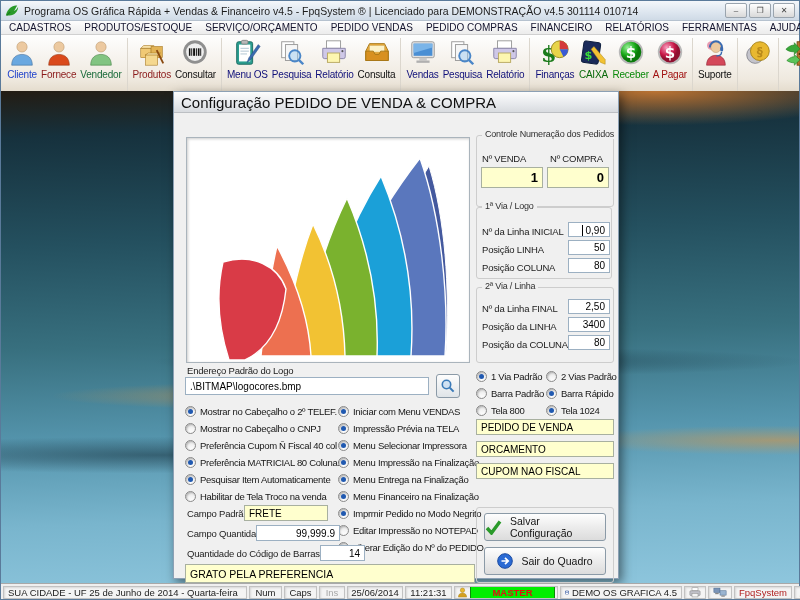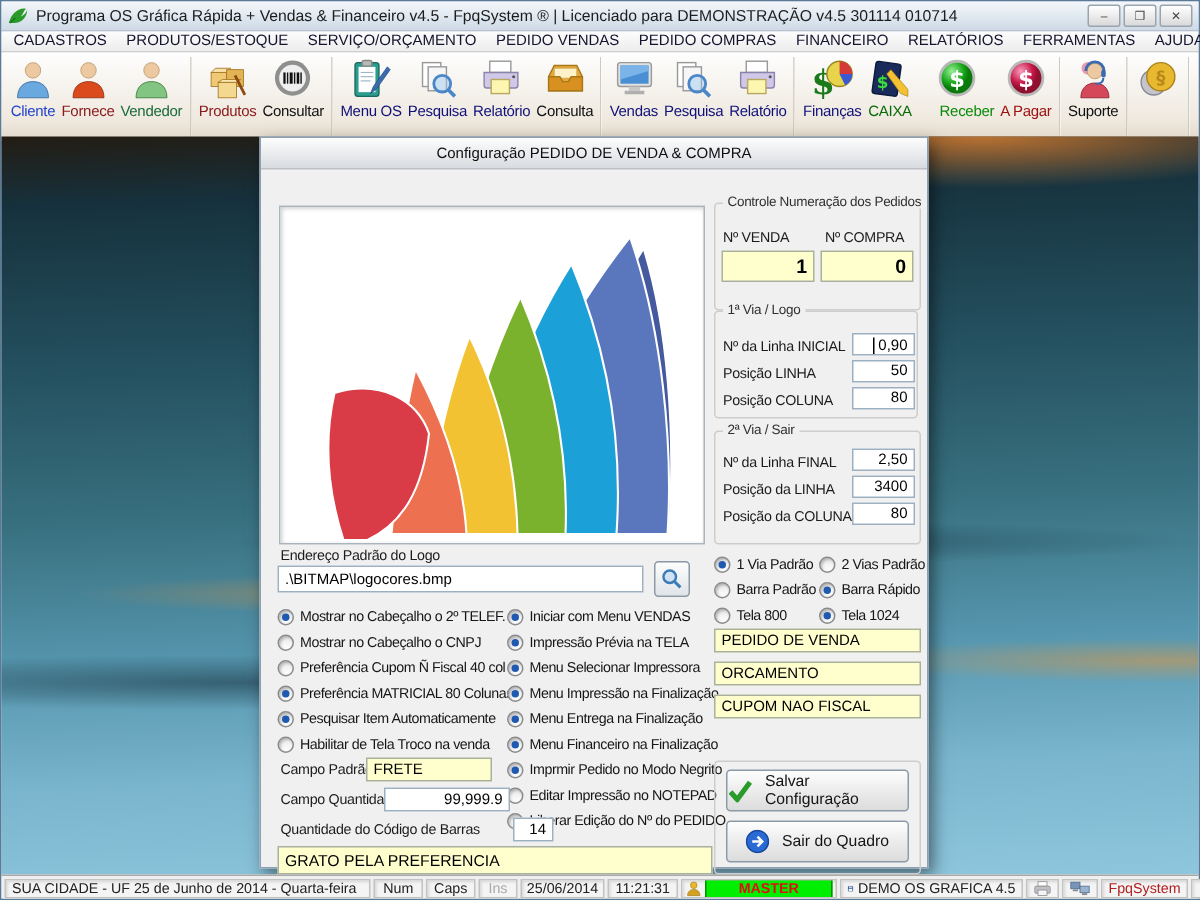--- a/index.html
+++ b/index.html
@@ -38,21 +38,21 @@
       radial-gradient(ellipse 35% 4% at 97% 71%,rgba(228,148,58,.5),transparent 75%),
       radial-gradient(ellipse 60% 5% at 20% 74%,rgba(8,26,36,.45),transparent 75%),
       radial-gradient(ellipse 55% 4% at 60% 55%,rgba(8,26,36,.35),transparent 75%),
       linear-gradient(178deg,#231c13 0%,#16313d 9%,#24505f 30%,#38707f 50%,#5595ad 68%,#79b5cd 84%,#8ec6dd 100%);}
 
   
   #dialog{position:absolute;left:172px;top:0px;width:444px;height:486px;
     background:#f0f0f0;border:1px solid #8ca0b4;box-shadow:3px 4px 10px rgba(0,0,0,.5);}
   #dlg-titlebar{height:20px;background:linear-gradient(#fdfdfd,#e9ebee 55%,#d8dbdf);
     border-bottom:1px solid #bcbfc3;display:flex;align-items:center;padding:0 7px;
-    font-size:10px;color:#101010;justify-content:center;}
+    font-size:15px;color:#101010;}
   #dlg-body{position:absolute;left:0;top:21px;right:0;bottom:0;}
 
   .lbl{position:absolute;font-size:9.5px;color:#1c1c1c;white-space:nowrap;letter-spacing:-0.2px;}
   .field{position:absolute;background:#fff;border:1px solid #9cb0c2;font-size:10px;color:#000;
     display:flex;align-items:center;padding:0 4px;box-sizing:border-box;white-space:nowrap;}
   .field.yellow{background:#ffffce;border-color:#a8b0a0;}
   .field.right{justify-content:flex-end;}
   .field.bold{font-weight:bold;font-size:13px;}
   .caret{display:inline-block;width:1px;height:11px;background:#000;margin-right:3px;}
 
@@ -264,21 +264,21 @@
         <defs>
             <radialGradient id="gr-rec" cx="35%" cy="30%">
               <stop offset="0%" stop-color="#9af09a"></stop>
               <stop offset="70%" stop-color="#18a818"></stop>
               <stop offset="100%" stop-color="#0a7a0a"></stop>
             </radialGradient>
           </defs>
         <circle cx="16" cy="15" r="12" fill="url(#gr-rec)" stroke="#b8b8b8" stroke-width="2"></circle>
         <text x="16" y="21" text-anchor="middle" font-size="16" font-weight="bold" fill="#fff" font-family="DejaVu Sans,sans-serif">$</text>
       </svg>
-      <span class="tlabel" style="color: rgb(10, 138, 10); margin-left: 14px;">Receber</span>
+      <span class="tlabel" style="color: rgb(10, 138, 10);">Receber</span>
     </div>
     <div class="titem">
       <svg viewBox="0 0 32 32">
         <defs>
             <radialGradient id="gr-pag" cx="35%" cy="30%">
               <stop offset="0%" stop-color="#f8a0c0"></stop>
               <stop offset="70%" stop-color="#c81848"></stop>
               <stop offset="100%" stop-color="#901030"></stop>
             </radialGradient>
           </defs>
@@ -425,21 +425,21 @@
 
         <span class="lbl" style="left:13px;top:395px;">Campo Padrão</span>
         <div class="field yellow" style="left:70px;top:392px;width:84px;height:16px;">
           <span>FRETE</span>
         </div>
         <span class="lbl" style="left:13px;top:415px;">Campo Quantidade</span>
         <div class="field right" style="left:82px;top:412px;width:84px;height:16px;">
           <span>99,999.9</span>
         </div>
         <span class="lbl" style="left:13px;top:435px;">Quantidade do Código de Barras</span>
-        <div class="field right" style="left:146px;top:432px;width:27px;height:16px;margin-left:22px;">
+        <div class="field right" style="left:146px;top:432px;width:45px;height:16px;">
           <span>14</span>
         </div>
         <div class="field yellow" style="left:11px;top:451px;width:290px;height:19px;font-size:10.5px;">
           <span>GRATO PELA PREFERENCIA</span>
         </div>
 
         <div class="grp" style="left:302px;top:22px;width:138px;height:72px;">
           <span class="legend">Controle Numeração dos Pedidos</span>
         </div>
         <span class="lbl" style="left:308px;top:40px;">Nº VENDA</span>
@@ -462,21 +462,21 @@
         <span class="lbl" style="left:308px;top:131px;">Posição LINHA</span>
         <div class="field right" style="left:394px;top:127px;width:42px;height:15px;">
           <span>50</span>
         </div>
         <span class="lbl" style="left:308px;top:149px;">Posição COLUNA</span>
         <div class="field right" style="left:394px;top:145px;width:42px;height:15px;">
           <span>80</span>
         </div>
 
         <div class="grp" style="left:302px;top:174px;width:138px;height:76px;">
-          <span class="legend">2ª Via / Sair</span>
+          <span class="legend">2ª Via / Linha</span>
         </div>
         <span class="lbl" style="left:308px;top:190px;">Nº da Linha FINAL</span>
         <div class="field right" style="left:394px;top:186px;width:42px;height:15px;">
           <span>2,50</span>
         </div>
         <span class="lbl" style="left:308px;top:208px;">Posição da LINHA</span>
         <div class="field right" style="left:394px;top:204px;width:42px;height:15px;">
           <span>3400</span>
         </div>
         <span class="lbl" style="left:308px;top:226px;">Posição da COLUNA</span>

